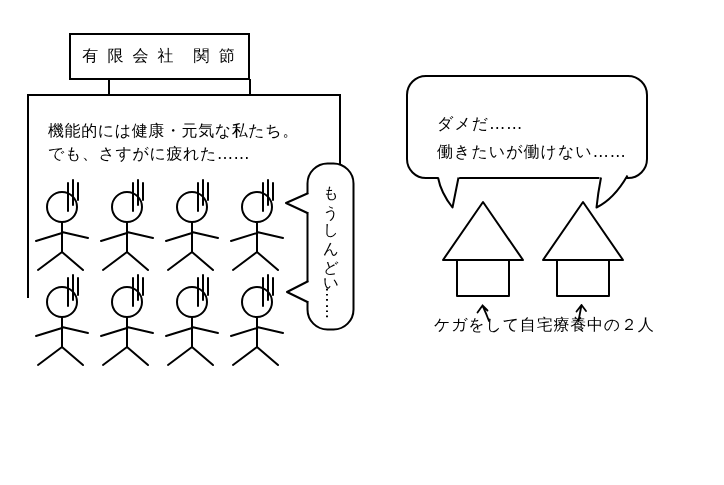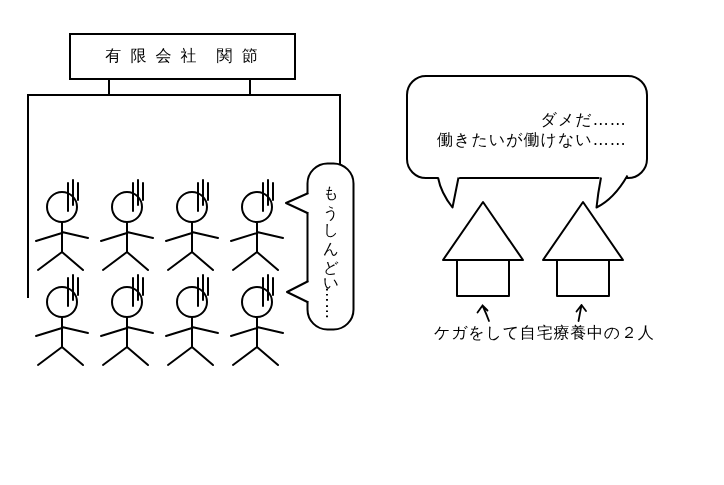--- a/index.html
+++ b/index.html
@@ -4,21 +4,21 @@
 <style>
   html,body{margin:0;padding:0;background:#fff;}
   .stage{
     position:relative;width:724px;height:485px;background:var(--bg,#fff);
     font-family:"DejaVu Sans","Liberation Sans",sans-serif;
     color:var(--ink,#000);overflow:hidden;
   }
   .abs{position:absolute;}
   svg.layer{position:absolute;left:0;top:0;color:var(--ink,#000);}
   .top-box{
-    left:69px;top:33px;width:227px;height:47px;
+    left:69px;top:33px;width:181px;height:47px;
     border:2px solid var(--ink,#000);box-sizing:border-box;
     display:flex;align-items:center;justify-content:center;
     background:#fff;z-index:1;
   }
   .top-box .label{font-size:16px;letter-spacing:2px;white-space:pre;}
   .connector{width:2px;height:15px;background:var(--ink,#000);z-index:1;}
   .office-box{
     left:27px;top:94px;width:314px;height:204px;box-sizing:border-box;
     border-top:2px solid var(--ink,#000);
     border-left:2px solid var(--ink,#000);
@@ -26,22 +26,22 @@
     z-index:1;
   }
   .txt{font-size:16px;line-height:22.5px;letter-spacing:0.6px;white-space:pre-line;z-index:3;}
   .office-caption{left:48px;top:120px;}
   .vtext{
     left:307px;top:172px;width:47px;height:152px;
     writing-mode:vertical-rl;text-orientation:mixed;
     font-size:15.5px;line-height:47px;letter-spacing:1px;
     display:flex;justify-content:center;z-index:3;white-space:pre;
   }
-  .rbubble-text{left:437px;top:110px;line-height:20px;letter-spacing:1px;text-align:right;}
-  .house-label{left:434px;top:322px;letter-spacing:0.8px;white-space:pre;}
+  .rbubble-text{left:437px;top:110px;line-height:28px;letter-spacing:1px;}
+  .house-label{left:434px;top:314px;letter-spacing:0.8px;white-space:pre;}
   .bottom-caption{left:14px;top:396px;width:700px;line-height:21.5px;}
 </style>
 </head>
 <body>
 
 <div class="stage" style="--ink: #000000; --bg: #ffffff;">
 
   <div class="abs top-box">
     <span class="label">有 限 会 社　関 節</span>
   </div>
@@ -112,20 +112,22 @@
           <rect x="557" y="260" width="52" height="36"></rect>
         </g>
       </g>
 
     <g fill="none" stroke="currentColor" stroke-width="1.8" stroke-linecap="round">
       <path d="M489,321 Q486,313 482.5,305.5 M482.5,305.5 L477.5,312.5 M482.5,305.5 L487.5,310.5"></path>
       <path d="M578.5,321 Q580,313 581.5,305 M581.5,305 L576.5,311.5 M581.5,305 L586,311"></path>
     </g>
   </svg>
 
+  <div class="abs txt office-caption">機能的には健康・元気な私たち。
+でも、さすがに疲れた……</div>
 
   <div class="abs vtext">もうしんどい……</div>
 
   <div class="abs txt rbubble-text">ダメだ……
 働きたいが働けない……</div>
 
   <div class="abs txt house-label">ケガをして自宅療養中の２人</div>
 
 </div>
 

